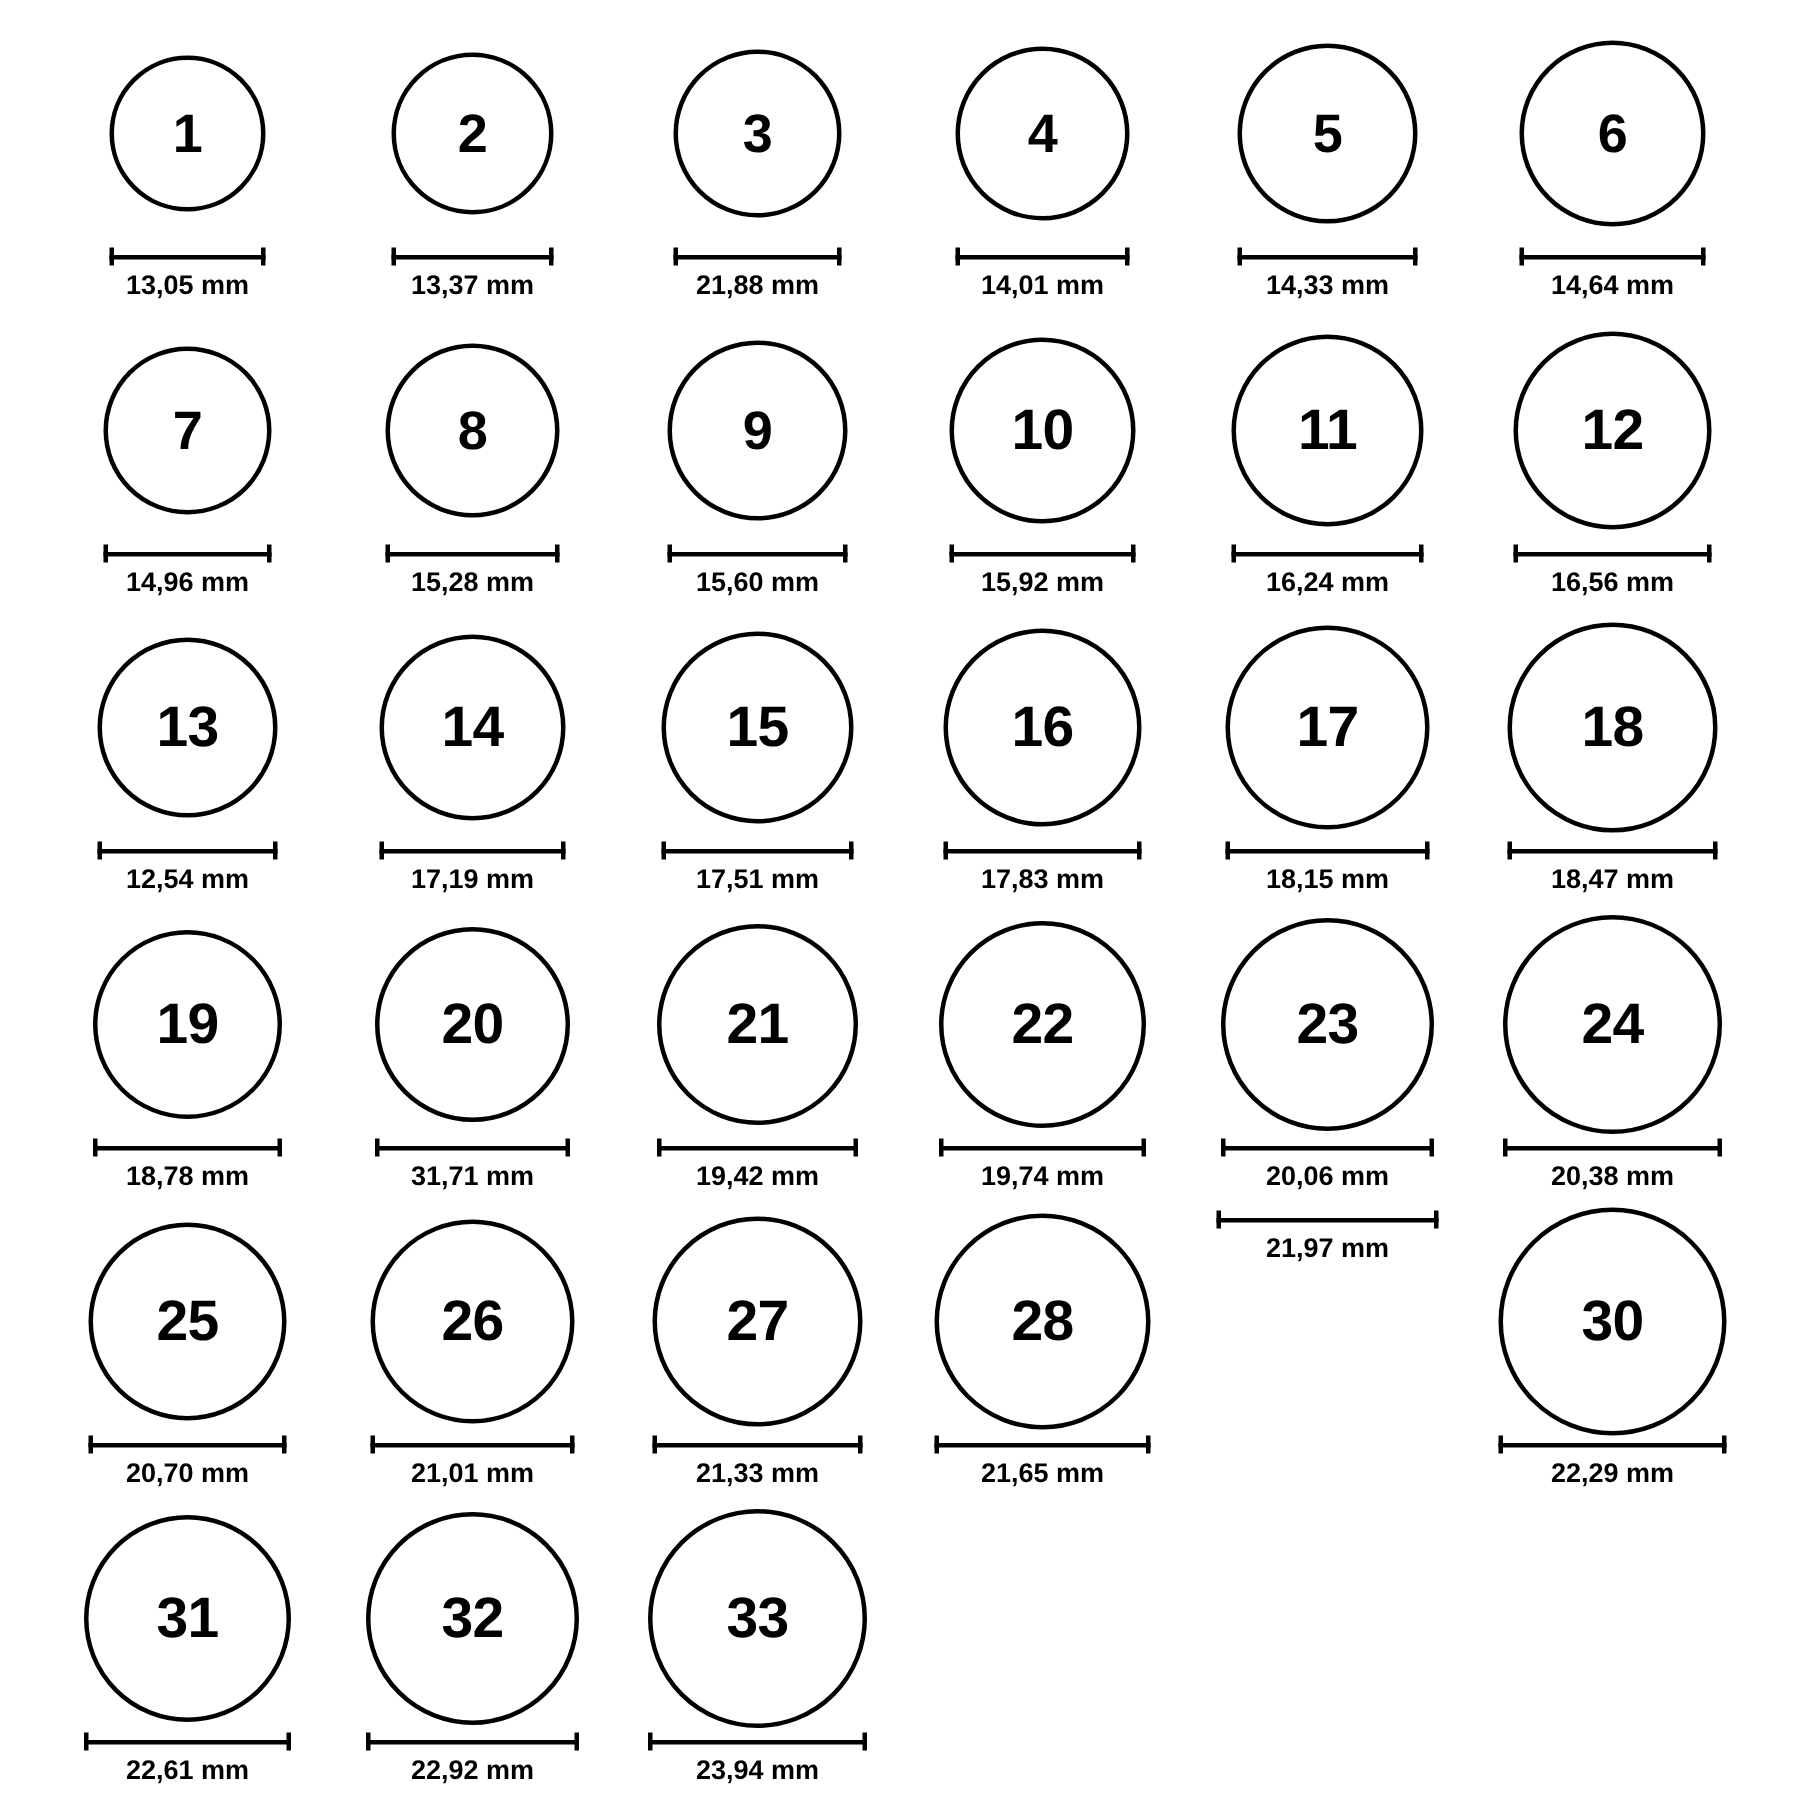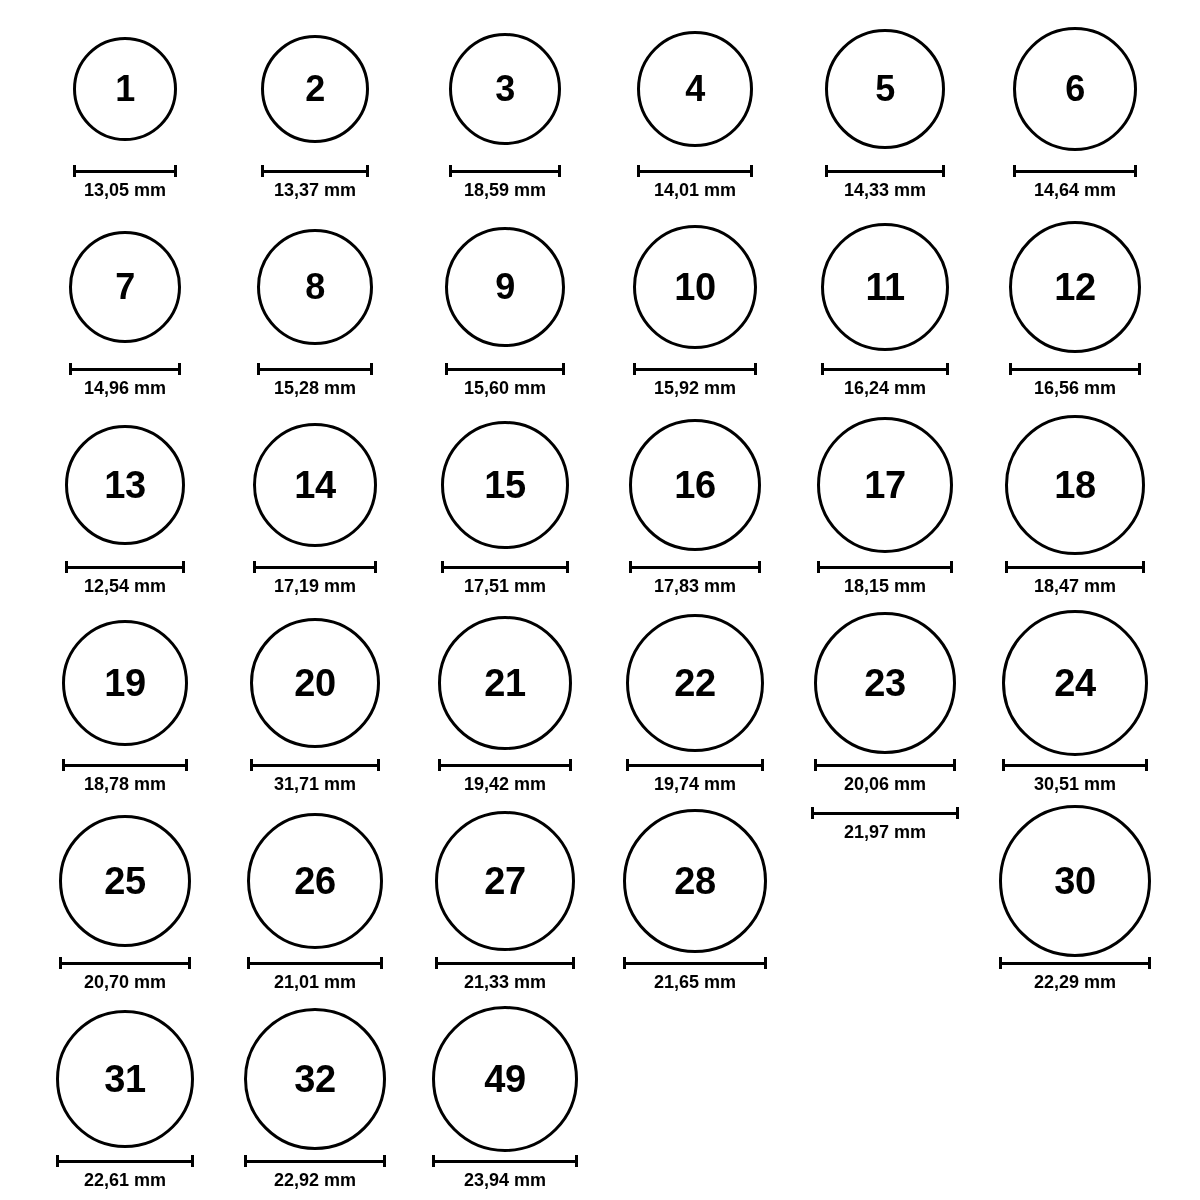--- a/index.html
+++ b/index.html
@@ -140,21 +140,21 @@
           <div class="ring-circle" style="width: 112px; height: 112px;">
             <span class="ring-number" style="font-size: 36px;">3</span>
           </div>
         </div>
         <div class="measure">
           <div class="dim-line" style="width: 112px;">
             <div class="bar"></div>
             <div class="cap left"></div>
             <div class="cap right"></div>
           </div>
-          <div class="mm-label">18,59 mm</div>
+          <div class="mm-label">21,88 mm</div>
         </div>
       </div>
       <div class="size-cell">
         <div class="circle-wrap">
           <div class="ring-circle" style="width: 116px; height: 116px;">
             <span class="ring-number" style="font-size: 36px;">4</span>
           </div>
         </div>
         <div class="measure">
           <div class="dim-line" style="width: 116px;">
@@ -455,21 +455,21 @@
           <div class="ring-circle" style="width: 146px; height: 146px;">
             <span class="ring-number" style="font-size: 38px;">24</span>
           </div>
         </div>
         <div class="measure">
           <div class="dim-line" style="width: 146px;">
             <div class="bar"></div>
             <div class="cap left"></div>
             <div class="cap right"></div>
           </div>
-          <div class="mm-label">30,51 mm</div>
+          <div class="mm-label">20,38 mm</div>
         </div>
       </div>
       <div class="size-cell">
         <div class="circle-wrap">
           <div class="ring-circle" style="width: 132px; height: 132px;">
             <span class="ring-number" style="font-size: 38px;">25</span>
           </div>
         </div>
         <div class="measure">
           <div class="dim-line" style="width: 132px;">
@@ -576,21 +576,21 @@
             <div class="bar"></div>
             <div class="cap left"></div>
             <div class="cap right"></div>
           </div>
           <div class="mm-label">22,92 mm</div>
         </div>
       </div>
       <div class="size-cell">
         <div class="circle-wrap">
           <div class="ring-circle" style="width: 146px; height: 146px;">
-            <span class="ring-number" style="font-size: 38px;">49</span>
+            <span class="ring-number" style="font-size: 38px;">33</span>
           </div>
         </div>
         <div class="measure">
           <div class="dim-line" style="width: 146px;">
             <div class="bar"></div>
             <div class="cap left"></div>
             <div class="cap right"></div>
           </div>
           <div class="mm-label">23,94 mm</div>
         </div>

